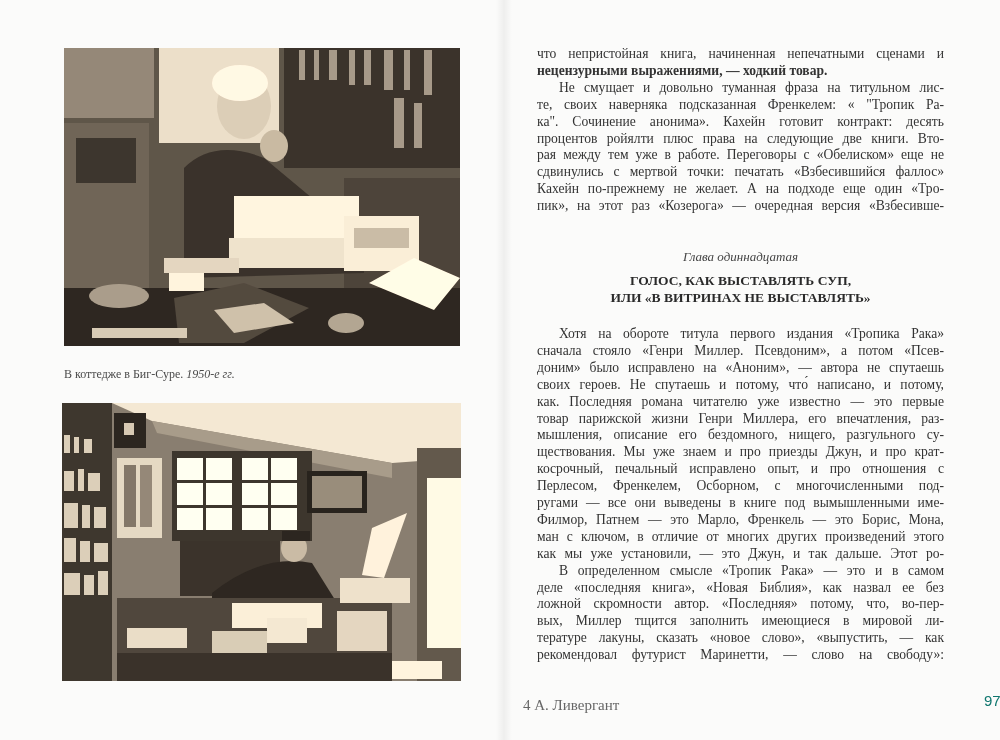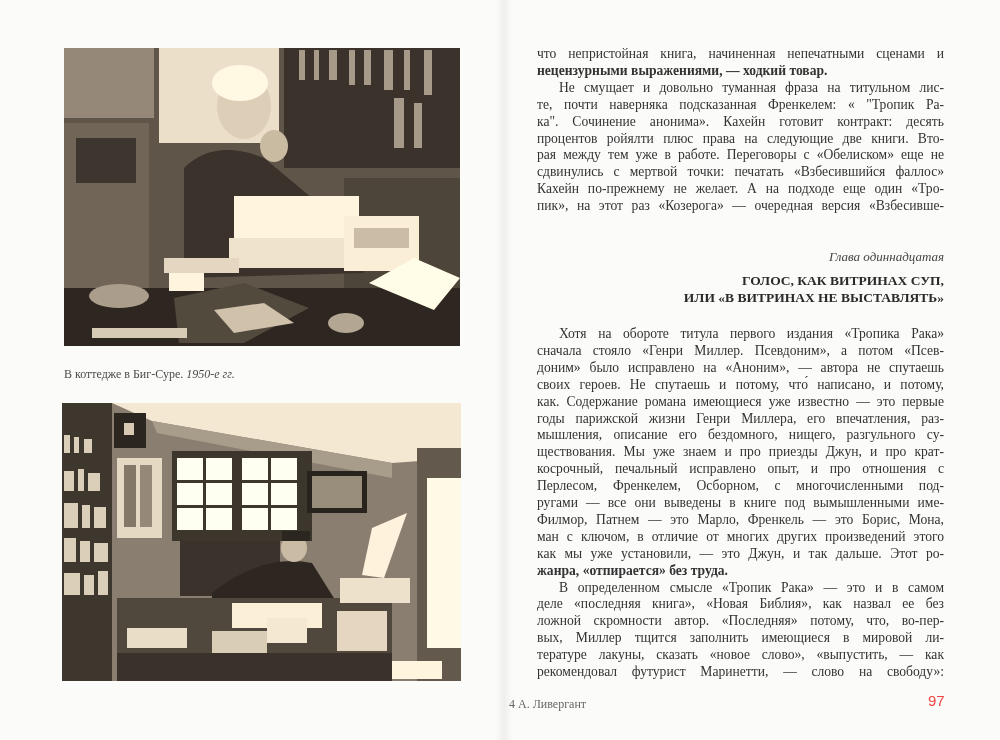--- a/index.html
+++ b/index.html
@@ -32,31 +32,31 @@
   
   .textcol {
     position:absolute; left:537px; top:46px; width:407px;
     font-size:13.6px; line-height:16.9px; color:#333;
     text-align:justify;
   }
   .textcol p { margin:0; text-indent:0; }
   .line { display:block; text-align:justify; text-align-last:justify; white-space:nowrap; }
   .line.last { text-align-last:left;font-weight:bold; }
   .chapter {
-    margin-top:34px; margin-bottom:20px; text-align:right;
+    margin-top:34px; margin-bottom:20px; text-align:center;
   }
   .chapter-num { font-style:italic; font-size:13px; color:#444; display:block; }
   .chapter-title { font-weight:bold; font-size:13.5px; display:block; line-height:17px; margin-top:6px; color:#2a2a2a; }
   .footer-sig {
-    position:absolute; left:509px; top:697px;
-    font-size:12px; color:#666;text-align:center;
+    position:absolute; left:523px; top:697px;
+    font-size:15px; color:#666;text-align:center;
   }
   .page-num {
-    position:absolute; left:928px; top:692px;
-    font-family:"Liberation Sans", sans-serif; font-size:15px; color:#ef4444;
+    position:absolute; left:984px; top:692px;
+    font-family:"Liberation Sans", sans-serif; font-size:15px; color:#0f766e;
   }
 </style>
 </head>
 <body>
 
 <div class="spread">
   <div class="gutter"></div>
 
   <div class="photo photo1">
     <svg viewBox="0 0 396 298" preserveAspectRatio="none">
@@ -173,51 +173,50 @@
     </svg>
   </div>
 
   <div class="textcol">
     <p>
       <span class="line">что непристойная книга, начиненная непечатными сценами и</span>
       <span class="line last">нецензурными выражениями, — ходкий товар.</span>
     </p>
     <p>
       <span class="line" style="padding-left:22px">Не смущает и довольно туманная фраза на титульном лис-</span>
-      <span class="line">те, почти наверняка подсказанная Френкелем: « "Тропик Ра-</span>
+      <span class="line">те, своих наверняка подсказанная Френкелем: « "Тропик Ра-</span>
       <span class="line">ка". Сочинение анонима». Кахейн готовит контракт: десять</span>
       <span class="line">процентов ройялти плюс права на следующие две книги. Вто-</span>
       <span class="line">рая между тем уже в работе. Переговоры с «Обелиском» еще не</span>
       <span class="line">сдвинулись с мертвой точки: печатать «Взбесившийся фаллос»</span>
       <span class="line">Кахейн по-прежнему не желает. А на подходе еще один «Тро-</span>
       <span class="line">пик», на этот раз «Козерога» — очередная версия «Взбесивше-</span>
     </p>
 
     <div class="chapter">
       <span class="chapter-num">Глава одиннадцатая</span>
-      <span class="chapter-title">ГОЛОС, КАК ВИТРИНАХ СУП,</span>
+      <span class="chapter-title">ГОЛОС, КАК ВЫСТАВЛЯТЬ СУП,</span>
       <span class="chapter-title" style="margin-top:0">ИЛИ «В ВИТРИНАХ НЕ ВЫСТАВЛЯТЬ»</span>
     </div>
 
     <p>
       <span class="line" style="padding-left:22px">Хотя на обороте титула первого издания «Тропика Рака»</span>
       <span class="line">сначала стояло «Генри Миллер. Псевдоним», а потом «Псев-</span>
       <span class="line">доним» было исправлено на «Аноним», — автора не спутаешь</span>
       <span class="line">своих героев. Не спутаешь и потому, что́ написано, и потому,</span>
-      <span class="line">как. Содержание романа имеющиеся уже известно — это первые</span>
-      <span class="line">годы парижской жизни Генри Миллера, его впечатления, раз-</span>
+      <span class="line">как. Последняя романа читателю уже известно — это первые</span>
+      <span class="line">товар парижской жизни Генри Миллера, его впечатления, раз-</span>
       <span class="line">мышления, описание его бездомного, нищего, разгульного су-</span>
       <span class="line">ществования. Мы уже знаем и про приезды Джун, и про крат-</span>
       <span class="line">косрочный, печальный исправлено опыт, и про отношения с</span>
       <span class="line">Перлесом, Френкелем, Осборном, с многочисленными под-</span>
       <span class="line">ругами — все они выведены в книге под вымышленными име-</span>
       <span class="line">Филмор, Патнем — это Марло, Френкель — это Борис, Мона,</span>
       <span class="line">ман с ключом, в отличие от многих других произведений этого</span>
       <span class="line">как мы уже установили, — это Джун, и так дальше. Этот ро-</span>
-      <span class="line last">жанра, «отпирается» без труда.</span>
     </p>
     <p>
       <span class="line" style="padding-left:22px">В определенном смысле «Тропик Рака» — это и в самом</span>
       <span class="line">деле «последняя книга», «Новая Библия», как назвал ее без</span>
       <span class="line">ложной скромности автор. «Последняя» потому, что, во-пер-</span>
       <span class="line">вых, Миллер тщится заполнить имеющиеся в мировой ли-</span>
       <span class="line">тературе лакуны, сказать «новое слово», «выпустить, — как</span>
       <span class="line">рекомендовал футурист Маринетти, — слово на свободу»:</span>
 
     </p>

